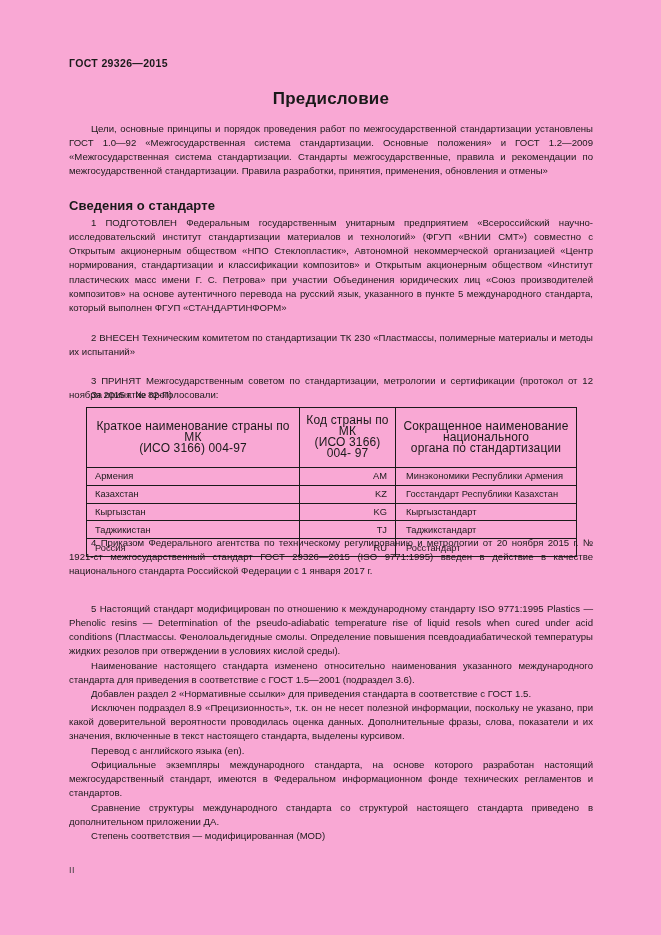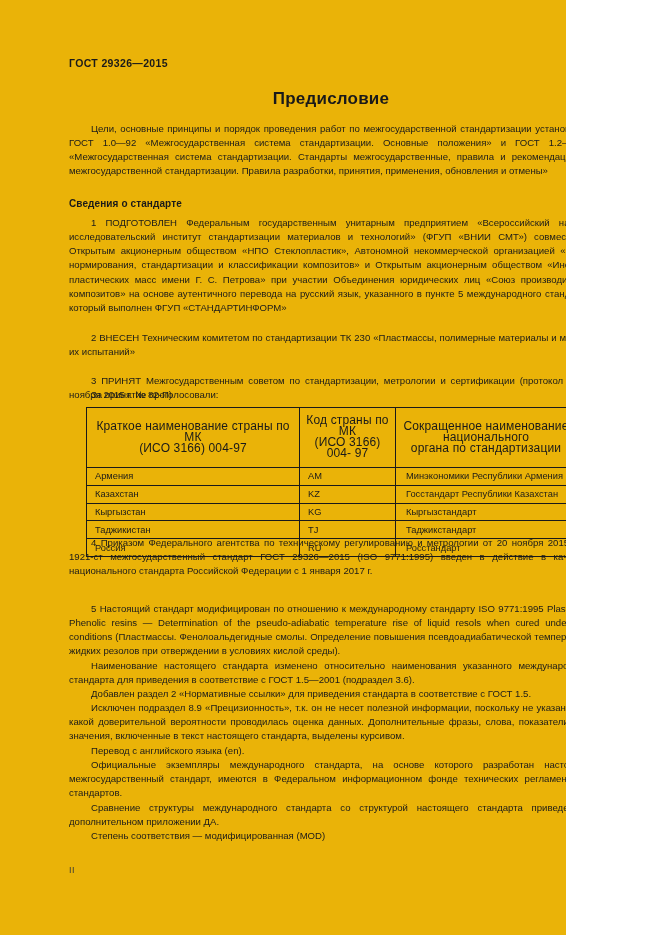--- a/index.html
+++ b/index.html
@@ -8,24 +8,24 @@
     padding: 0;
     background: #ffffff;
   }
   body {
     font-family: "Liberation Sans", sans-serif;
     color: #1a1a1a;
     -webkit-font-smoothing: antialiased;
   }
   .page {
     position: relative;
-    width: 566px;
+    width: 661px;
     height: 935px;
     box-sizing: border-box;
-    background: #eab308;
+    background: #f9a8d4;
     overflow: hidden;
   }
   .content {
     position: absolute;
     left: 69px;
     top: 0;
     width: 524px;
   }
 
   
@@ -57,21 +57,21 @@
     line-height: 14.15px;
     text-align: justify;
     text-justify: inter-word;
     margin: 0;
     hyphens: none;
   }
   .para.indent {
     text-indent: 22px;
   }
   .section-head {
-    font-size: 10px;
+    font-size: 13px;
     font-weight: bold;
     margin: 0;
     letter-spacing: 0.1px;
   }
 
   
   .blk { position: absolute; width: 524px; left: 0; }
   #blk-foreword-intro { top: 122px; }
   #blk-info-head      { top: 198px; }
   #blk-p1             { top: 216px; }
@@ -108,21 +108,21 @@
     text-align: center;
     padding: 7px 4px 8px 4px;
     letter-spacing: 0.15px;
   }
   table.vote-table td {
     font-size: 9.3px;
     line-height: 12px;
     padding: 2.4px 8px;
   }
   table.vote-table td.c-country { text-align: left; }
-  table.vote-table td.c-code    { text-align: left; }
+  table.vote-table td.c-code    { text-align: right; }
   table.vote-table td.c-body    { text-align: left; padding-left: 10px; }
 
   col.w-country { width: 213px; }
   col.w-code    { width: 96px; }
   col.w-body    { width: 181px; }
 
   
   .folio {
     position: absolute;
     left: 69px;

